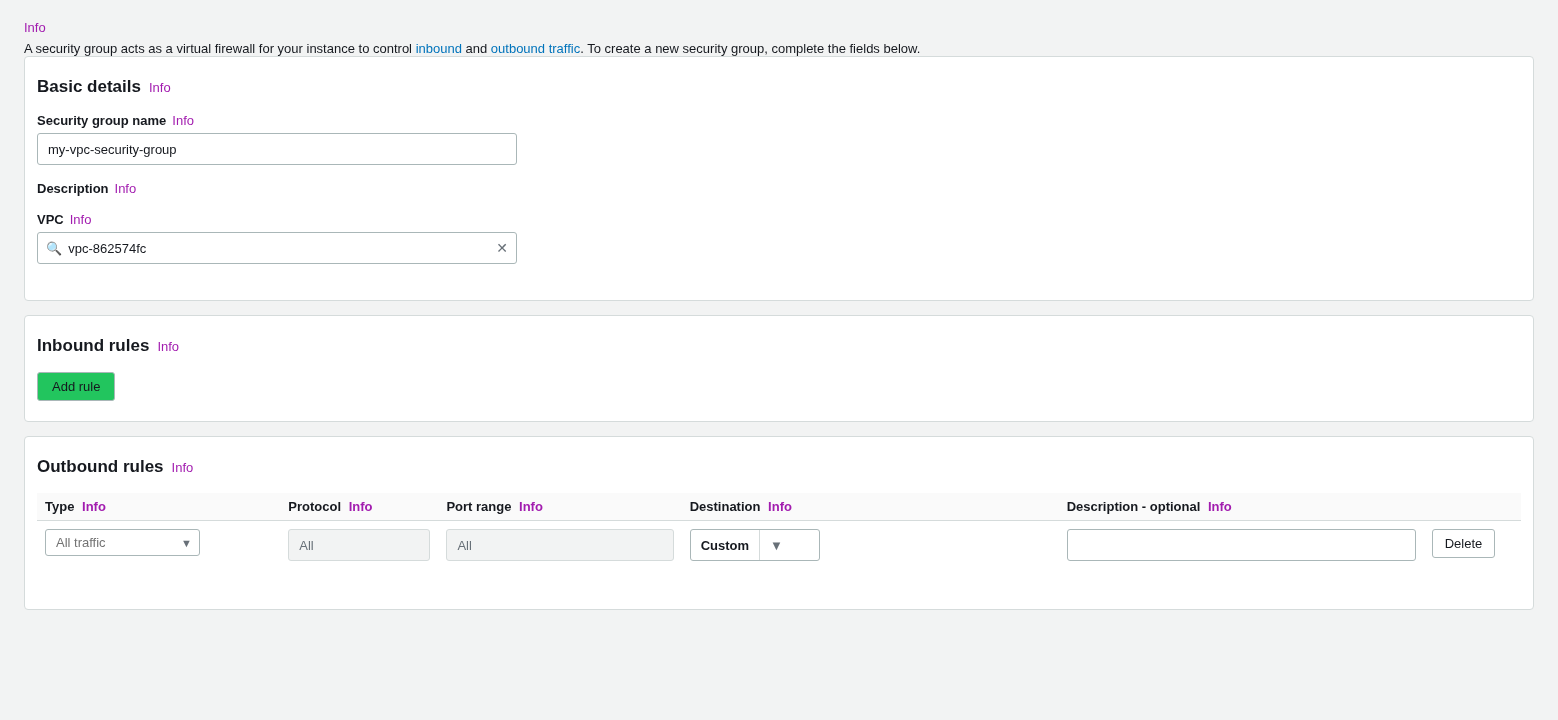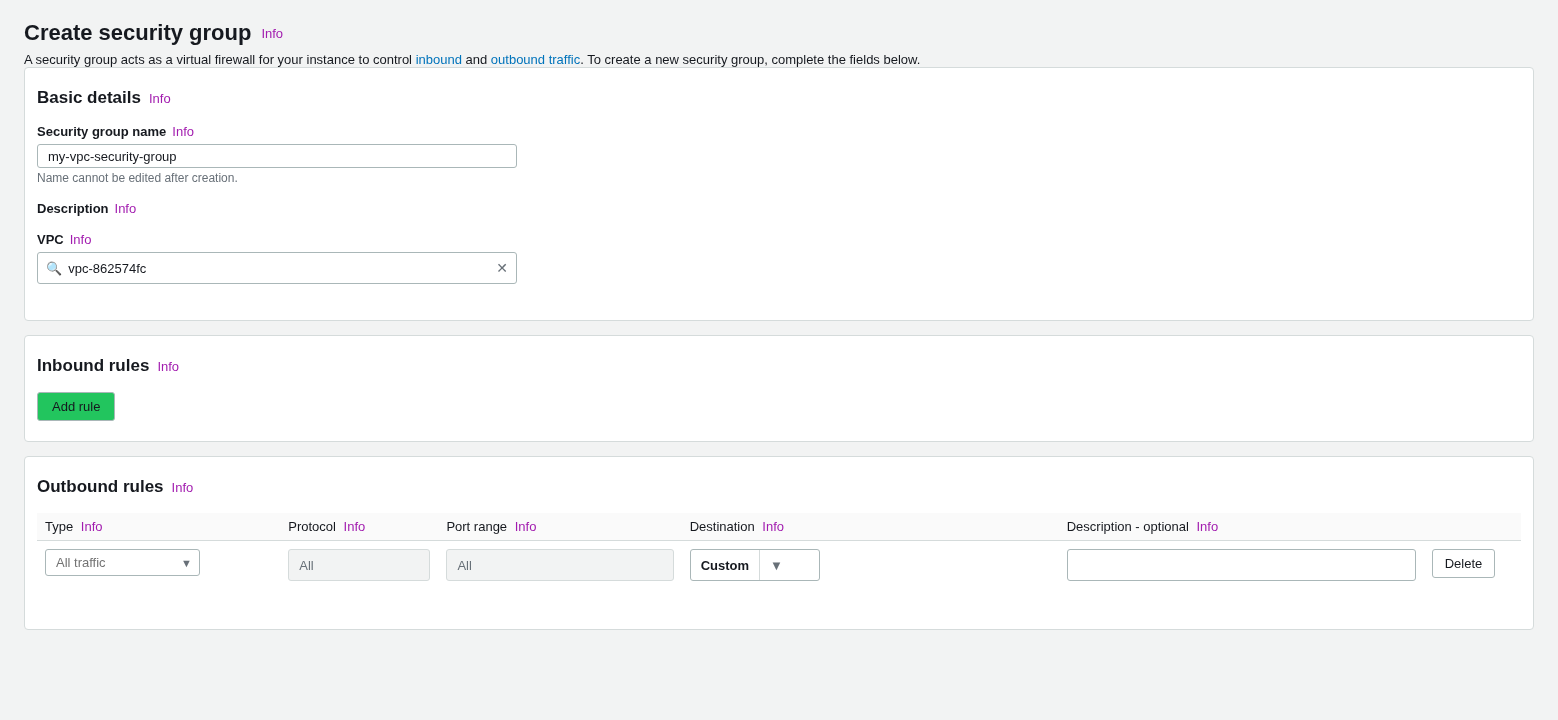--- a/index.html
+++ b/index.html
@@ -71,21 +71,21 @@
       font-weight: 700;
       color: #16191f;
     }
     .field-hint {
       font-size: 12px;
       color: #687078;
       margin-top: 3px;
     }
     .text-input {
       width: 480px;
-      height: 24px;
+      height: 32px;
       padding: 4px 10px;
       border: 1px solid #aab7b8;
       border-radius: 3px;
       font-size: 13px;
       color: #16191f;
       background: #fff;
       outline: none;
     }
     .text-input-active {
       border-color: #0073bb;
@@ -139,21 +139,21 @@
     }
     
     .rules-table {
       width: 100%;
       border-collapse: collapse;
       margin-bottom: 14px;
     }
     .rules-table th {
       text-align: left;
       font-size: 13px;
-      font-weight: 400;
+      font-weight: 700;
       color: #16191f;
       padding: 6px 8px;
       border-bottom: 1px solid #d5dbdb;
       background: #fafafa;
     }
     .rules-table td {
       padding: 8px 8px;
       vertical-align: top;
     }
     .col-type { width: 200px; }
@@ -243,21 +243,20 @@
       align-items: center;
       cursor: pointer;
     }
   </style>
 </head>
 <body>
 
 <div class="page-wrapper">
 
   <div class="page-title-row">
-    <h1 class="page-title">Create security group</h1>
     <a class="info-link">Info</a>
   </div>
 
   <p class="page-description">
     A security group acts as a virtual firewall for your instance to control
     <a class="info-link">inbound</a>
     and
     <a class="info-link">outbound traffic</a>.
     To create a new security group, complete the fields below.
   </p>
@@ -267,21 +266,20 @@
       <span class="section-title">Basic details</span>
       <a class="info-link">Info</a>
     </div>
 
     <div class="field-group">
       <div class="field-label-row">
         <label class="field-label">Security group name</label>
         <a class="info-link">Info</a>
       </div>
       <input class="text-input" type="text" value="my-vpc-security-group" style="">
-      <div class="field-hint">Name cannot be edited after creation.</div>
     </div>
 
     <div class="field-group">
       <div class="field-label-row">
         <label class="field-label">Description</label>
         <a class="info-link">Info</a>
       </div>
     </div>
 
     <div class="field-group">

